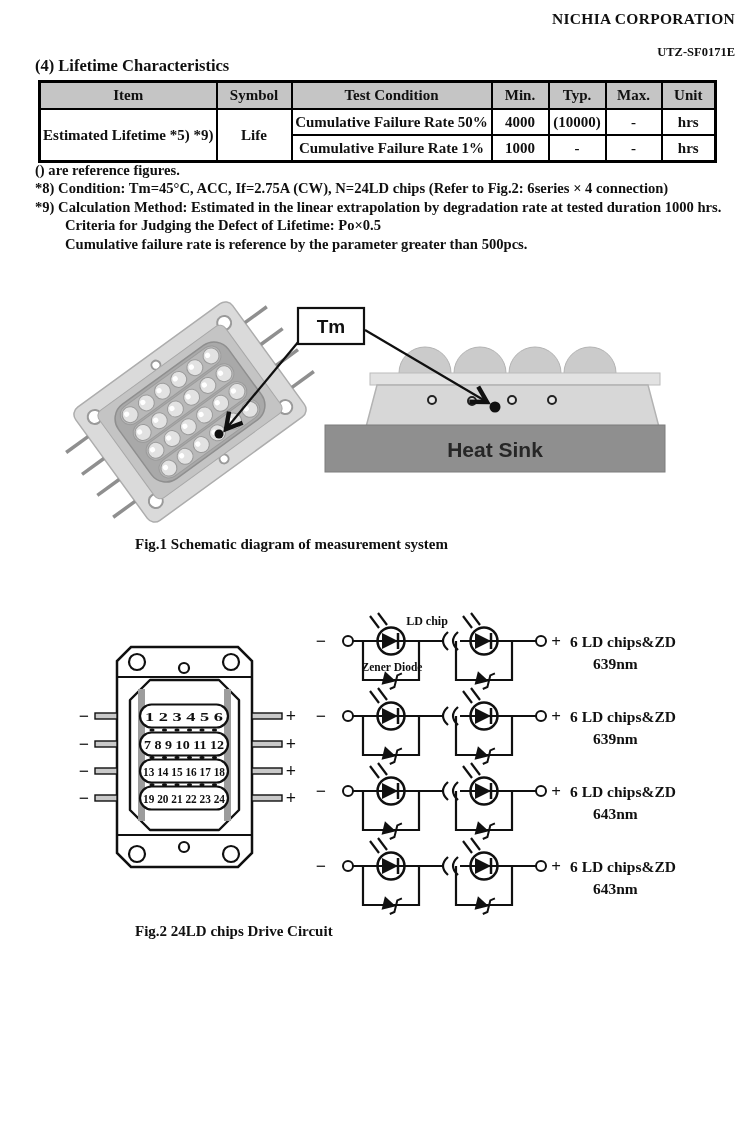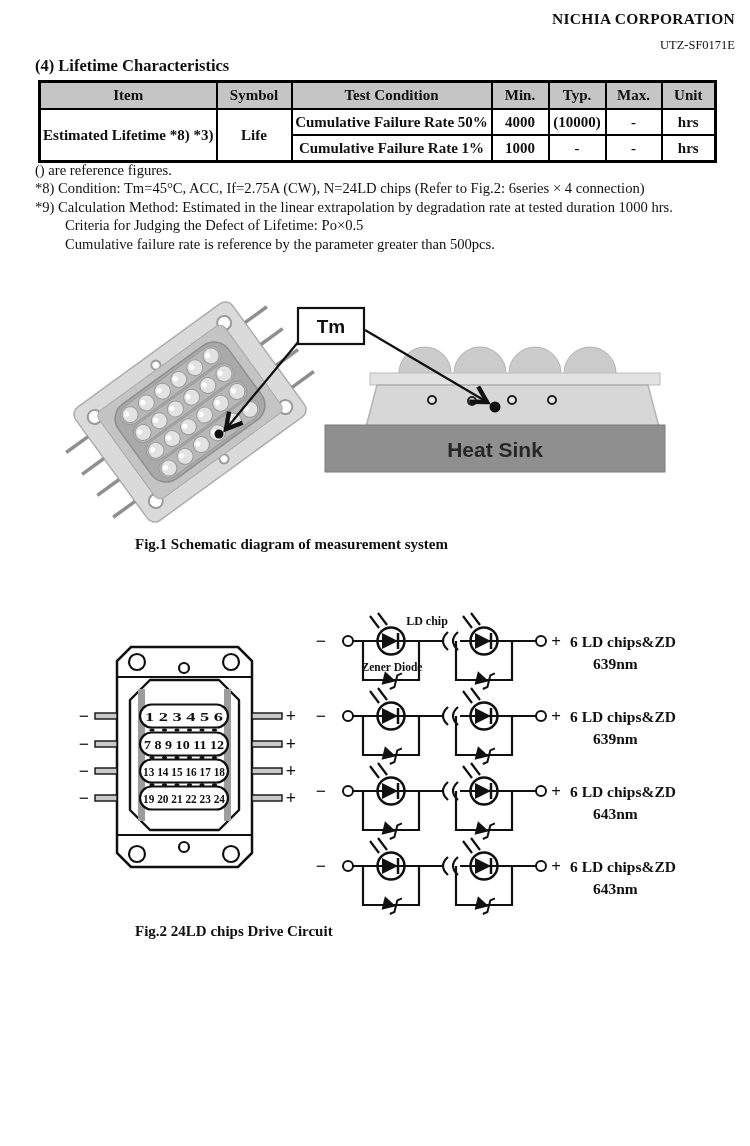--- a/index.html
+++ b/index.html
@@ -1,32 +1,32 @@
 <!DOCTYPE html>
 <html><head>
 <meta charset="utf-8">
 <style>
   html,body{margin:0;padding:0;background:#ffffff;}
   .page{position:relative;width:750px;height:979px;background:#fff;overflow:hidden;
         font-family:"Liberation Serif",serif;color:#101010;}
   
   .hdr{position:absolute;top:10px;right:15px;text-align:right;}
   .company{font-weight:bold;font-size:15.5px;letter-spacing:.3px;}
-  .docnum{font-weight:normal;font-size:12.5px;margin-top:10px;}
+  .docnum{font-weight:bold;font-size:12.5px;margin-top:17px;}
   
   .sec-title{position:absolute;left:35px;top:56px;font-weight:bold;font-size:16.5px;}
   
   table.spec{position:absolute;left:38px;top:80px;width:676px;border-collapse:collapse;
              border:3px solid #000;table-layout:fixed;}
   table.spec th,table.spec td{border:2px solid #000;text-align:center;vertical-align:middle;
              font-weight:bold;font-size:15px;padding:0 2px;overflow:hidden;white-space:nowrap;}
   table.spec th{background:#c5c5c5;height:25px;border-bottom:1px solid #ec4899;}
   table.spec td{height:24px;background:#fff;}
   
-  .notes{position:absolute;left:35px;top:161px;font-weight:normal;font-size:14.6px;line-height:18.4px;white-space:nowrap;}
+  .notes{position:absolute;left:35px;top:161px;font-weight:bold;font-size:14.6px;line-height:18.4px;white-space:nowrap;}
   .note.indent{padding-left:30px;}
   
   svg.fig1{position:absolute;left:40px;top:290px;}
   svg.fig2{position:absolute;left:75px;top:595px;}
   .cap{position:absolute;font-weight:bold;font-size:15px;}
   .cap1{left:135px;top:536px;}
   .cap2{left:135px;top:923px;}
   .footer{position:absolute;left:0;right:0;top:1110px;text-align:center;font-weight:bold;font-size:15px;}
   text{font-family:"Liberation Serif",serif;}
   .sansTxt{font-family:"Liberation Sans",sans-serif;}
@@ -57,21 +57,21 @@
       <tr>
         <th>Item</th>
         <th>Symbol</th>
         <th>Test Condition</th>
         <th>Min.</th>
         <th>Typ.</th>
         <th>Max.</th>
         <th>Unit</th>
       </tr>
       <tr>
-        <td rowspan="2">Estimated Lifetime *8) *3)</td>
+        <td rowspan="2">Estimated Lifetime *5) *9)</td>
         <td rowspan="2">Life</td>
         <td>Cumulative Failure Rate 50%</td>
         <td>4000</td>
         <td>(10000)</td>
         <td>-</td>
         <td>hrs</td>
       </tr>
       <tr>
         <td>Cumulative Failure Rate 1%</td>
         <td>1000</td>

